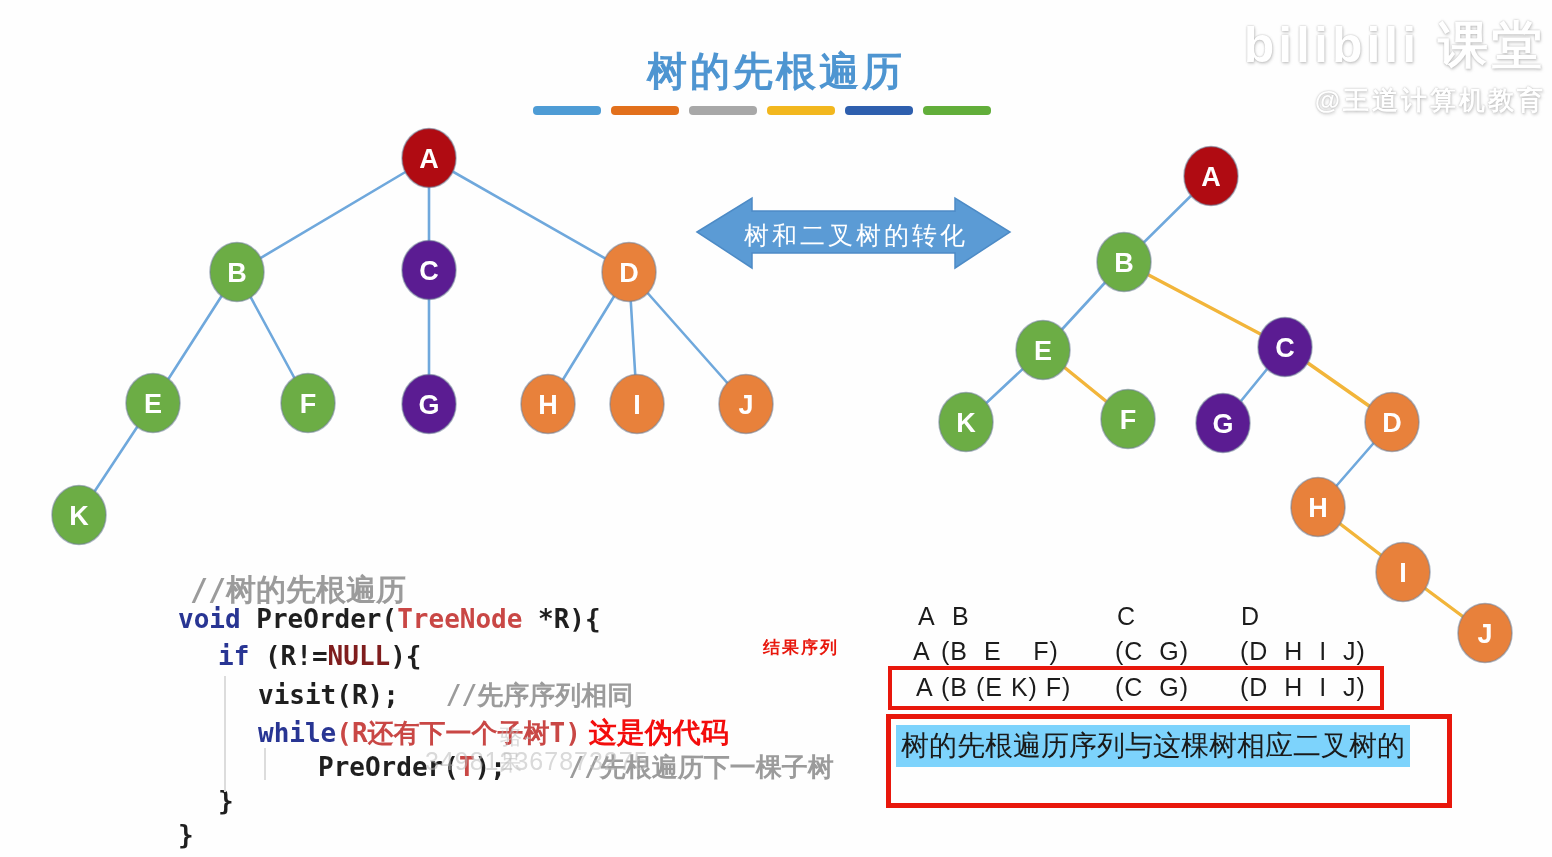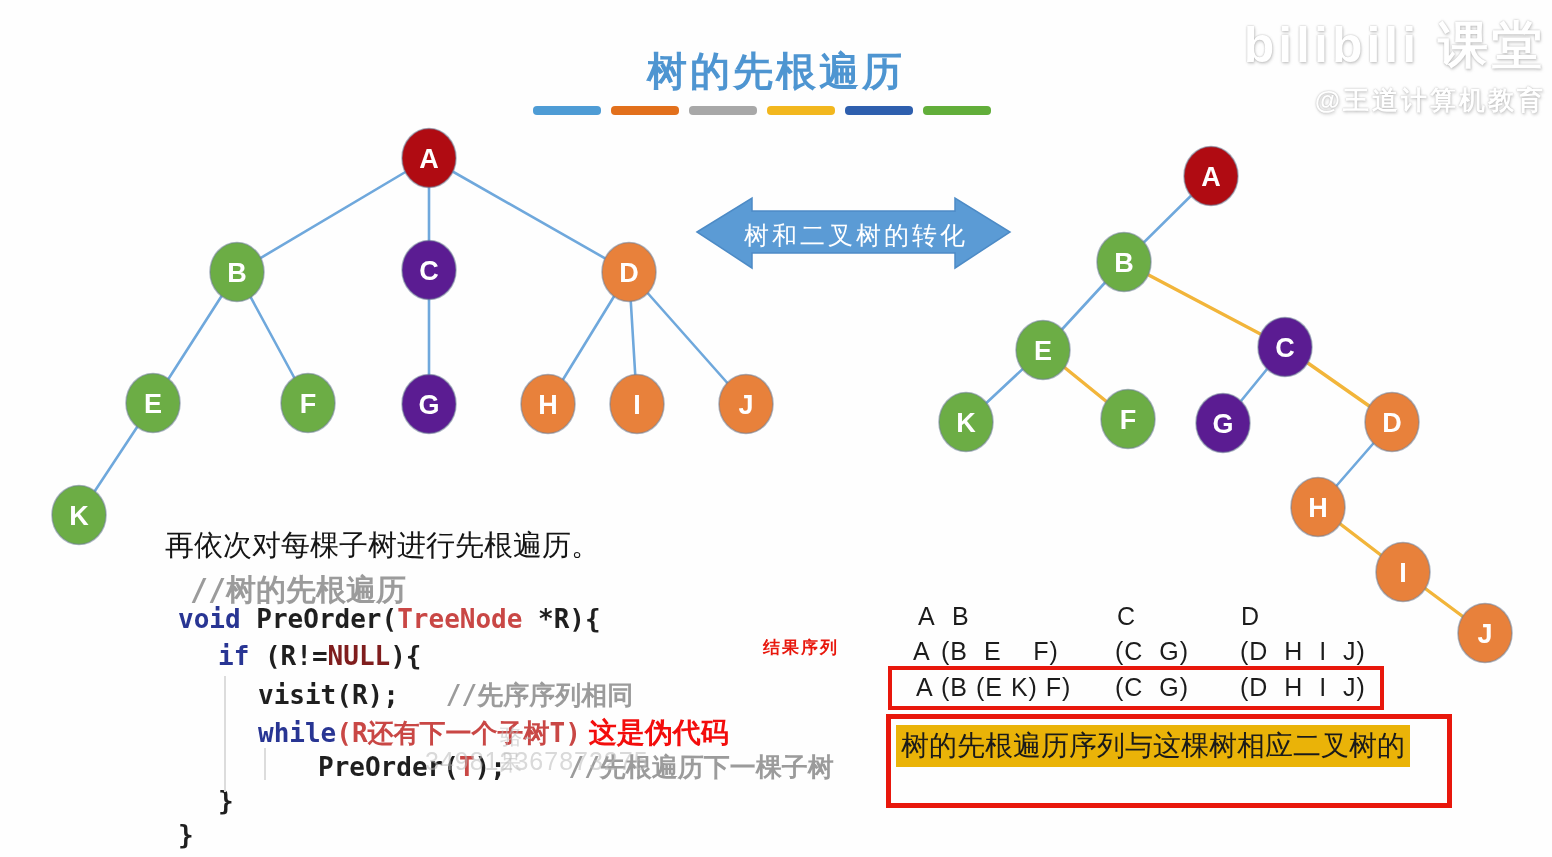--- a/index.html
+++ b/index.html
@@ -53,21 +53,21 @@
   #codewm .n2{position:absolute;left:0;top:28px;font-size:25px;letter-spacing:1px;}
 
   
   #result-label{left:763px;top:636px;font-weight:bold;font-size:17px;letter-spacing:2px;color:#e8170c;}
   .tok{position:absolute;font-size:25px;font-weight:500;color:#1c1c1c;letter-spacing:1px;white-space:pre;}
 
   
   #box1{left:888px;top:666px;width:488px;height:36px;border:4px solid #e8170c;}
   #box2{left:886px;top:714px;width:556px;height:84px;border:5px solid #e8170c;}
   .noteline{position:absolute;font-family:"Liberation Serif","DejaVu Serif",serif;font-size:28px;color:#1a1a1a;
-            background:#eab308;padding:2px 5px;white-space:nowrap;}
+            background:#7dd3fc;padding:2px 5px;white-space:nowrap;}
   #note1{left:896px;top:725px;}
   #note2{left:896px;top:763px;}
 </style>
 </head>
 <body>
 
 <div id="stage">
 
   <div id="title" class="abs">树的先根遍历</div>
 
@@ -186,21 +186,20 @@
           <text x="1403" y="581.5" text-anchor="middle">I</text>
         </g>
         <g>
           <ellipse cx="1485" cy="633" rx="27" ry="29.5" fill="#e8813b" stroke="rgba(110,125,150,0.55)" stroke-width="1.6"></ellipse>
           <text x="1485" y="642.5" text-anchor="middle">J</text>
         </g>
       </g>
   </svg>
   <div id="arrow-label" class="abs">树和二叉树的转化</div>
 
-  <div id="pline2" class="abs para">再依次对每棵子树进行先根遍历。</div>
 
   <div id="code">
       <div class="cl" style="left: 190px; top: 570px; font-size: 30px;"><span class="cm">//树的先根遍历</span></div>
       <div class="cl" style="left: 178px; top: 604px; text-align: right;"><span class="kw">void</span><span class="pl"> PreOrder(</span><span class="ty">TreeNode</span><span class="pl"> *R){</span></div>
       <div class="cl" style="left: 218px; top: 641px;"><span class="kw">if</span><span class="pl"> (R!=</span><span class="nl">NULL</span><span class="pl">){</span></div>
       <div class="cl" style="left: 258px; top: 678px;"><span class="pl">visit(R);</span><span class="pl">   </span><span class="cm">//先序序列相同</span></div>
       <div class="cl" style="left: 258px; top: 714px;"><span class="kw">while</span><span class="ty">(R还有下一个子树T)</span><span class="an"> 这是伪代码</span></div>
       <div class="cl" style="left: 318px; top: 750px;"><span class="pl">PreOrder(</span><span class="ty">T</span><span class="pl">);</span><span class="pl">    </span><span class="cm">//先根遍历下一棵子树</span></div>
       <div class="cl" style="left: 218px; top: 786px;"><span class="pl">}</span></div>
       <div class="cl" style="left: 178px; top: 820px;"><span class="pl">}</span></div>

